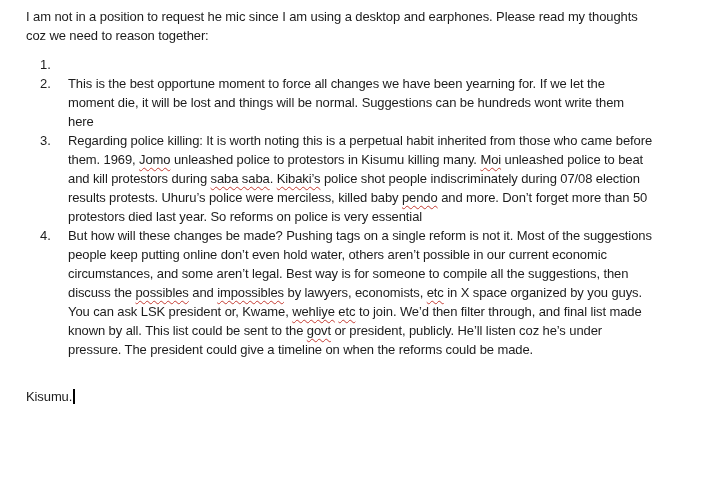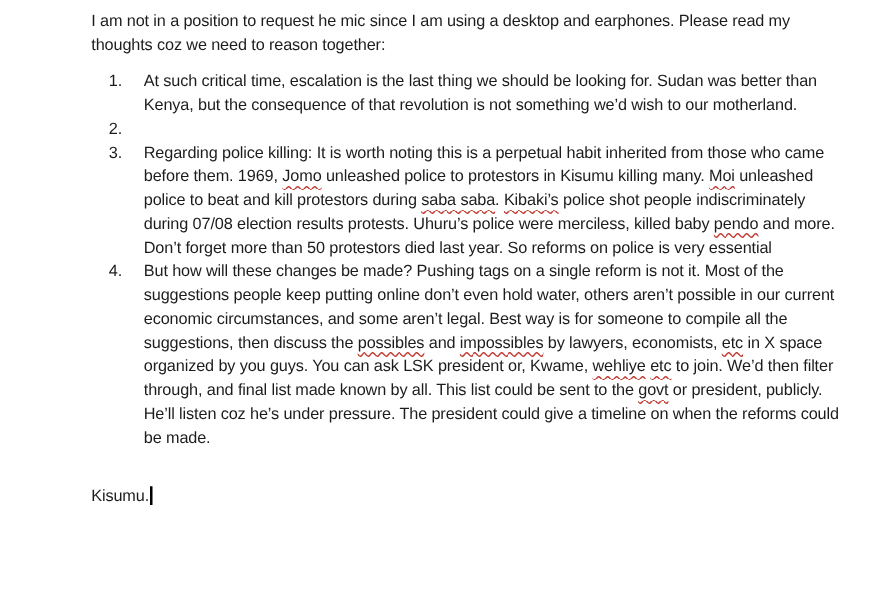--- a/index.html
+++ b/index.html
@@ -8,21 +8,21 @@
   body {
     width: 710px; height: 484px;
     background: var(--paper);
     color: var(--ink);
     font-family: "Liberation Sans", sans-serif;
     font-size: 13px;
     line-height: 19px;
     letter-spacing: -0.1px;
     overflow: hidden;
   }
-  .page { padding: 7px 30px 0 26px; margin-left: 47px; }
+  .page { padding: 7px 30px 0 26px; }
   .intro { margin: 0 0 10px 0; max-width: 618px; }
   ol.doc-list { margin: 0; padding: 0; list-style: none; }
   ol.doc-list li { display: flex; margin: 0; }
   .num { flex: 0 0 28px; margin-left: 14px; }
   .li-text { flex: 0 1 auto; max-width: 584px; }
   .misspelled {
     text-decoration: underline wavy var(--squiggle);
     text-decoration-thickness: 1px;
     text-underline-offset: 3px;
     text-decoration-skip-ink: none;
@@ -39,24 +39,24 @@
 </head>
 <body>
 
 <div class="page">
 
   <p class="intro">I am not in a position to request he mic since I am using a desktop and earphones. Please read my thoughts coz we need to reason together:</p>
 
   <ol class="doc-list">
     <li>
       <span class="num">1.</span>
-      <span class="li-text"><span>At such critical time, escalation is the last thing we should be looking for. Sudan was better than Kenya, but the consequence of that revolution is not something we’d wish to our motherland.</span></span>
     </li>
     <li>
       <span class="num">2.</span>
+      <span class="li-text"><span>This is the best opportune moment to force all changes we have been yearning for. If we let the moment die, it will be lost and things will be normal. Suggestions can be hundreds wont write them here</span></span>
     </li>
     <li>
       <span class="num">3.</span>
       <span class="li-text"><span>Regarding police killing: It is worth noting this is a perpetual habit inherited from those who came before them. 1969, </span><span class="misspelled">Jomo</span><span> unleashed police to protestors in Kisumu killing many. </span><span class="misspelled">Moi</span><span> unleashed police to beat and kill protestors during </span><span class="misspelled">saba saba</span><span>. </span><span class="misspelled">Kibaki’s</span><span> police shot people indiscriminately during 07/08 election results protests. Uhuru’s police were merciless, killed baby </span><span class="misspelled">pendo</span><span> and more. Don’t forget more than 50 protestors died last year. So reforms on police is very essential</span></span>
     </li>
     <li>
       <span class="num">4.</span>
       <span class="li-text"><span>But how will these changes be made? Pushing tags on a single reform is not it. Most of the suggestions people keep putting online don’t even hold water, others aren’t possible in our current economic circumstances, and some aren’t legal. Best way is for someone to compile all the suggestions, then discuss the </span><span class="misspelled">possibles</span><span> and </span><span class="misspelled">impossibles</span><span> by lawyers, economists, </span><span class="misspelled">etc</span><span> in X space organized by you guys. You can ask LSK president or, Kwame, </span><span class="misspelled">wehliye</span><span> </span><span class="misspelled">etc</span><span> to join. We’d then filter through, and final list made known by all. This list could be sent to the </span><span class="misspelled">govt</span><span> or president, publicly. He’ll listen coz he’s under pressure. The president could give a timeline on when the reforms could be made.</span></span>
     </li>
   </ol>

